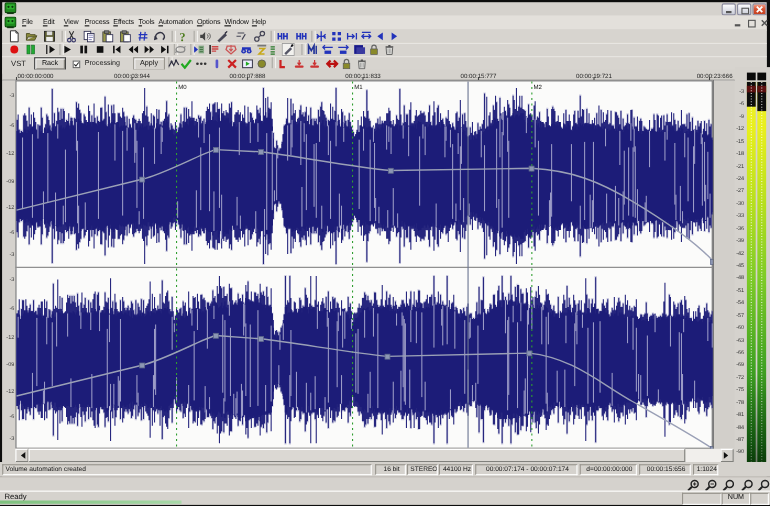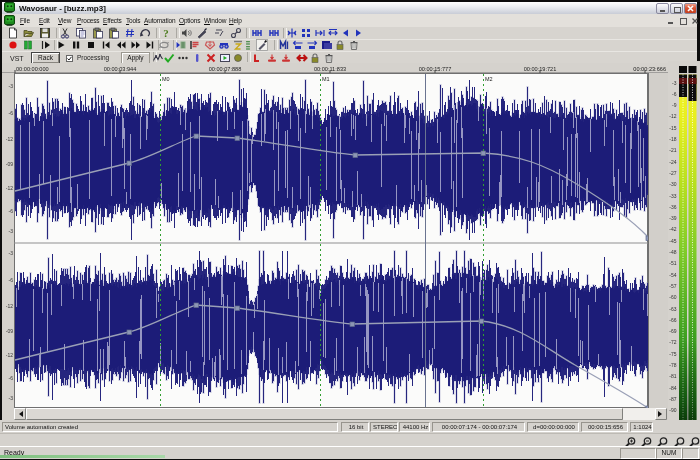--- a/index.html
+++ b/index.html
@@ -6,23 +6,20 @@
 #all{position:absolute;left:0;top:0;width:700px;height:460px;filter:blur(0.35px)}
 .frame{position:absolute;background:#0d0d0d}
 </style></head>
 <body>
 <div id="all">
 <div class="frame" style="left:0;top:0;width:700px;height:2px"></div>
 <div class="frame" style="left:0;top:0;width:2px;height:460px"></div>
 <div class="frame" style="left:697px;top:0;width:3px;height:460px"></div>
 <div class="frame" style="left:0;top:457px;width:700px;height:3px"></div>
 
-<div style="position:absolute;left:2px;top:2px;width:695px;height:11.5px;background:linear-gradient(180deg,#ffffff,#eceef2 40%,#c8ccd6);border-bottom:1px solid #9aa">
-  <span style="position:absolute;left:17px;top:1.5px;font:bold 8px 'Liberation Sans',sans-serif;color:#111">Wavosaur - [buzz.mp3]</span>
-</div>
 <svg width="11" height="11" viewBox="0 0 11 11" style="position:absolute;left:4px;top:2px">
       <rect x="0.5" y="0.5" width="10" height="9" rx="1.5" fill="#1e8a1e" stroke="#0c4a0c"></rect>
       <rect x="2" y="2" width="7" height="4.5" rx="1" fill="#2fae2f"></rect>
       <circle cx="3.7" cy="4.2" r="1" fill="#0c3a0c"></circle>
       <circle cx="7.3" cy="4.2" r="1" fill="#0c3a0c"></circle>
       <rect x="2.5" y="9" width="6" height="1.8" fill="#123a12"></rect>
     </svg>
 <div style="position:absolute;left:656px;top:3px;width:13px;height:11px;border-radius:2px;background:linear-gradient(180deg,#fdfdfe,#c9ccd8);border:1px solid #8a8aa0;box-sizing:border-box">
       <div style="position:absolute;left:3px;top:6px;width:5px;height:2px;background:#555"></div>
     </div>

